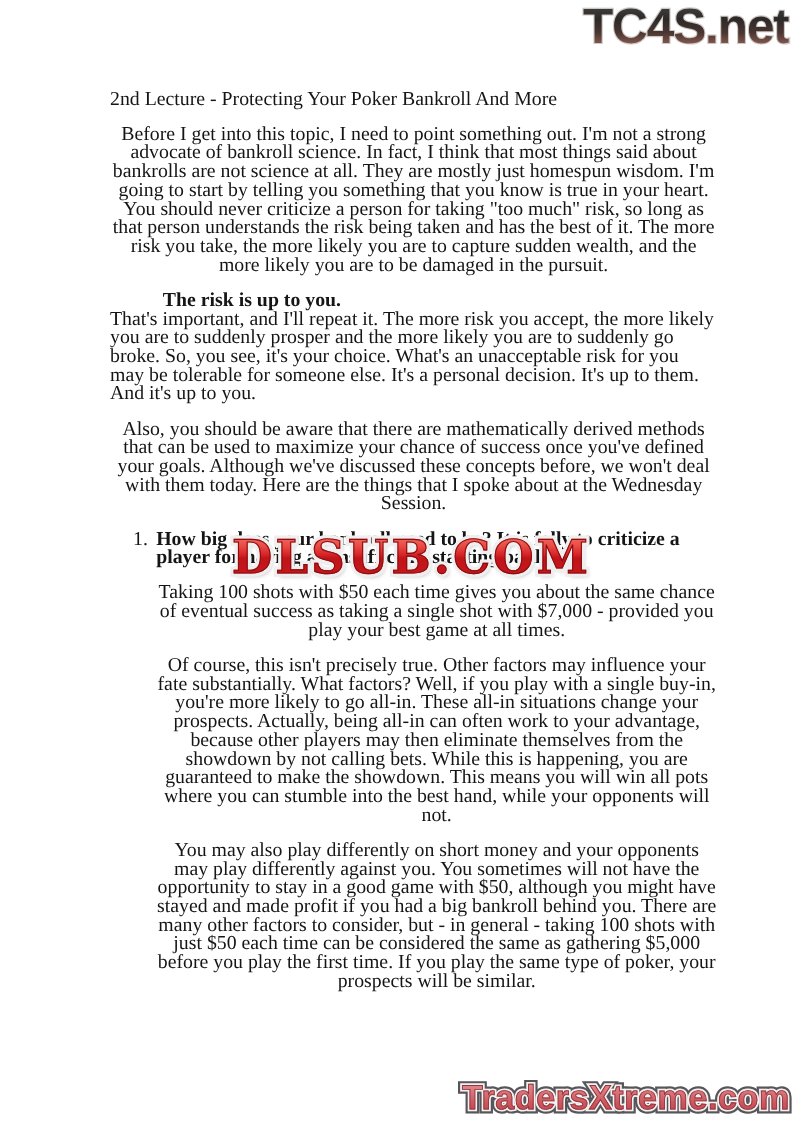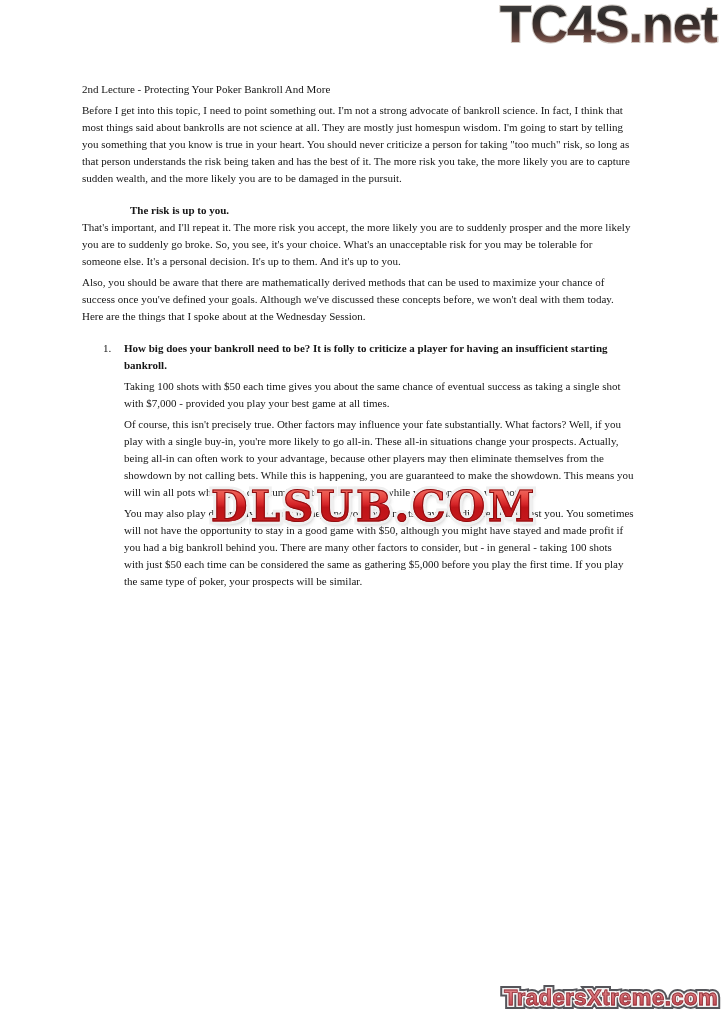--- a/index.html
+++ b/index.html
@@ -9,44 +9,44 @@
     position:relative;
     overflow:hidden;
     font-family:"Liberation Serif", serif;
     color:#151515;
   }
 
   
   .tc4s {
     position:absolute; top:2px; right:7px;
     font-family:"Liberation Sans", sans-serif;
-    font-weight:bold; font-size:52px; letter-spacing:-1px;
+    font-weight:bold; font-size:45px; letter-spacing:-1px;
     line-height:44px; white-space:nowrap;margin-left:31px;
   }
   .tc4s .layer { position:absolute; top:0; right:0; }
   .tc4s .back {
     color:transparent;
     -webkit-text-stroke:2px #cfc8c2;
   }
   .tc4s .front {
     position:relative;
     background:linear-gradient(180deg,#4d4d4d 0%, #2c2a29 38%, #4a3531 62%, #8a5d53 85%, #a4786a 100%);
     -webkit-background-clip:text; background-clip:text;
     color:transparent;
   }
 
   
   .content {
-    position:absolute; left:82px; top:81px; width:552px;
-    font-size:11px; line-height:17px;
+    position:absolute; left:100px; top:81px; width:552px;
+    font-size:18px; line-height:17px;
   }
   .page-title { margin:0; }
   .section-heading { font-weight:bold; margin-top:30px; }
   .intro { font-style:italic; }
-  .para { margin-top:4px; }
+  .para { margin-top:15px;text-align:center; }
   .subhead { font-weight:bold; margin-top:15px;margin-left:48px; }
 
   .list-item { display:flex; margin-top:15px; }
   .list-marker { margin-left:21px; width:21px; flex:none; }
   .list-body { width:510px; }
   .list-lead { font-weight:bold; }
   .list-body .para:first-of-type { margin-top:0; }
 
   
   .watermark {
@@ -66,21 +66,21 @@
     background:linear-gradient(180deg,#f2837a 0%, #e94a43 30%, #d42327 46%, #bf1418 52%, #c4181c 78%, #9a0e12 100%);
     -webkit-background-clip:text; background-clip:text;
     color:transparent;
     -webkit-text-stroke:1px #8c0d10;
   }
 
   
   .txtreme {
     position:absolute; top:977px; right:6px;
     font-family:"Liberation Sans", sans-serif;
-    font-weight:bold; font-size:22px; letter-spacing:0.5px;
+    font-weight:bold; font-size:31px; letter-spacing:0.5px;
     line-height:42px; white-space:nowrap;
   }
   .txtreme .layer { position:absolute; top:0; right:0; }
   .txtreme .outer {
     color:transparent;
     -webkit-text-stroke:8px #55555a;
     text-shadow:2px 2px 3px rgba(90,90,95,0.6);
   }
   .txtreme .inner {
     color:transparent;

